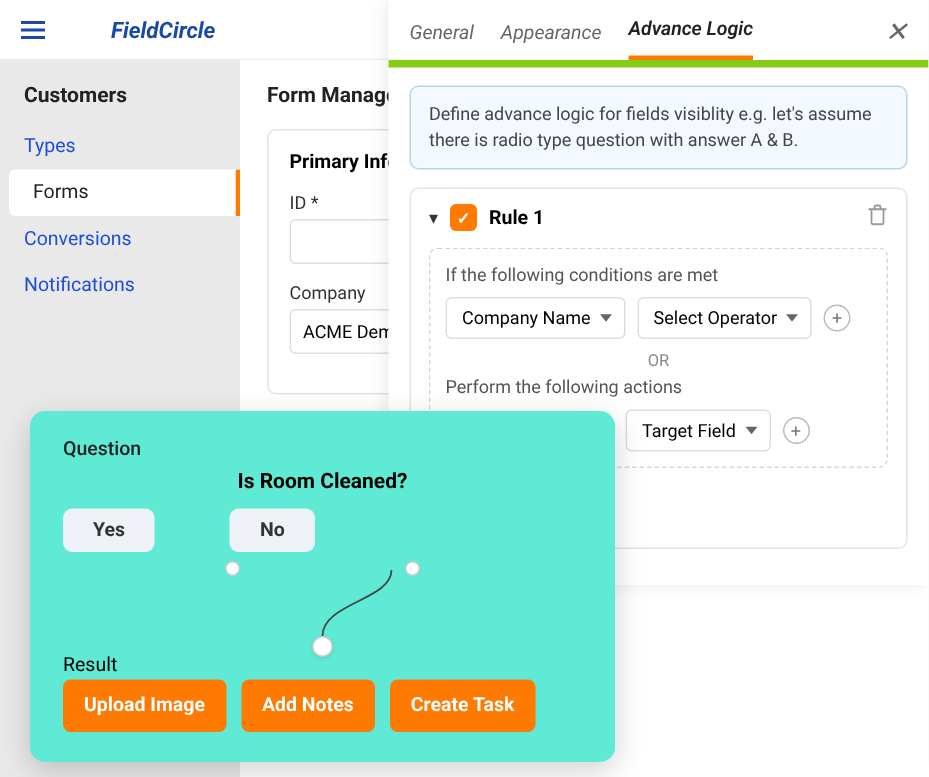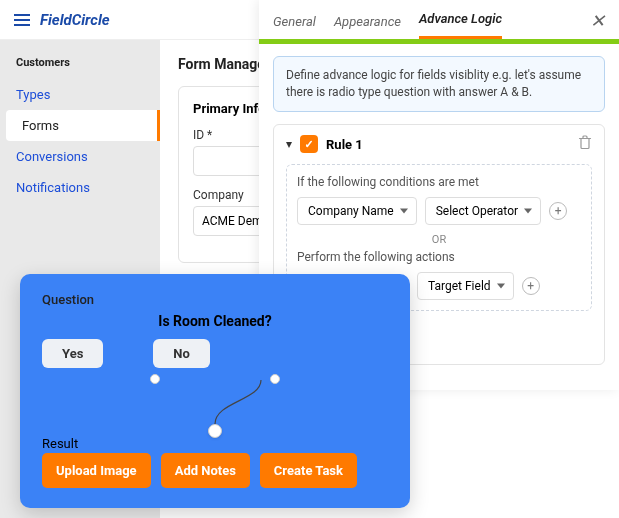--- a/index.html
+++ b/index.html
@@ -1,26 +1,26 @@
 <!DOCTYPE html>
 <html><head>
 <meta charset="utf-8">
 <style>
   * { box-sizing: border-box; margin: 0; padding: 0; font-family: -apple-system, BlinkMacSystemFont, "Segoe UI", Roboto, sans-serif; }
   body { width: 619px; height: 518px; background: #f5f5f5; position: relative; overflow: hidden; }
 
   .topbar { height: 40px; background: #fff; display: flex; align-items: center; padding: 0 14px; gap: 10px; border-bottom: 1px solid #eee; }
   .hamburger { display: flex; flex-direction: column; gap: 3px; cursor: pointer; }
   .hamburger span { width: 16px; height: 2px; background: #1a4aa8; display: block; }
-  .logo { font-weight: 700; font-size: 15px; color: #1a4aa8; font-style: italic; }
+  .logo { font-weight: 700; font-size: 15px; color: #1a4aa8; font-style: italic; margin-left: 34px; }
 
   .main-area { display: flex; height: calc(100% - 40px); }
 
   .sidebar { width: 160px; background: #e9e9e9; padding-top: 16px; }
-  .sidebar-title { font-weight: 700; font-size: 11px; color: #222; padding: 0 16px 10px; }
+  .sidebar-title { font-weight: 700; font-size: 14px; color: #222; padding: 0 16px 10px; }
   .sidebar-item { font-size: 13px; color: #1d4ed8; padding: 8px 16px; cursor: pointer; }
   .sidebar-item.active { background: #fff; color: #222; border-right: 3px solid #ff7a00; margin-left: 6px; border-radius: 4px 0 0 4px; }
 
   .content { flex: 1; background: #fff; padding: 16px 18px; position: relative; }
   .content-title { font-weight: 700; font-size: 14px; color: #222; margin-bottom: 14px; }
   .section-box { border: 1px solid #e2e2e2; border-radius: 6px; padding: 14px; }
   .section-title { font-weight: 700; font-size: 13px; margin-bottom: 12px; }
   .field-label { font-size: 12px; color: #333; margin-bottom: 4px; display: block; }
   .field-input { width: 100%; border: 1px solid #ddd; border-radius: 4px; padding: 6px 8px; font-size: 12px; margin-bottom: 12px; background: #fff; height: 30px; }
 
@@ -42,21 +42,21 @@
   .cond-title { font-size: 12px; color: #555; margin-bottom: 8px; }
   .dropdown-row { display: flex; gap: 8px; align-items: center; margin-bottom: 8px; }
   .dropdown { border: 1px solid #ddd; border-radius: 4px; padding: 6px 22px 6px 10px; font-size: 12px; background: #fff; position: relative; cursor: pointer; white-space: nowrap; text-align: center; }
   .dropdown::after { content: ""; position: absolute; right: 8px; top: 50%; width: 0; height: 0; border-left: 4px solid transparent; border-right: 4px solid transparent; border-top: 5px solid #666; transform: translateY(-50%); }
   .plus-circle { width: 18px; height: 18px; border: 1px solid #bbb; border-radius: 50%; display: flex; align-items: center; justify-content: center; font-size: 12px; color: #777; cursor: pointer; flex-shrink: 0; }
   .or-text { text-align: center; font-size: 11px; color: #888; margin: 4px 0; }
   .action-row { display: flex; align-items: center; gap: 8px; margin-top: 6px; padding-left: 120px; }
   .add-rule-btn { background: #ff7a00; color: #fff; border: none; border-radius: 5px; padding: 8px 16px; font-size: 13px; font-weight: 600; cursor: pointer; margin-top: 12px; }
 
   
-  .float-card { position: absolute; left: 20px; bottom: 10px; width: 390px; background: #3b82f6; border-radius: 10px; box-shadow: 0 6px 20px rgba(0,0,0,.18); padding: 18px 22px 20px; z-index: 30; }
+  .float-card { position: absolute; left: 20px; bottom: 10px; width: 390px; background: #5eead4; border-radius: 10px; box-shadow: 0 6px 20px rgba(0,0,0,.18); padding: 18px 22px 20px; z-index: 30; }
   .fc-label { font-size: 13px; color: #222; font-weight: 500; margin-bottom: 6px; }
   .fc-question { text-align: center; font-weight: 700; font-size: 14px; margin-bottom: 10px; }
   .yn-row { display: flex; gap: 50px; margin-bottom: 6px; }
   .yn-btn { background: #eef1f5; border-radius: 6px; padding: 7px 20px; font-size: 13px; font-weight: 700; color: #333; cursor: pointer; }
   .dots-row { display: flex; justify-content: center; gap: 110px; margin-bottom: 2px; }
   .dot { width: 10px; height: 10px; border: 1px solid #ccc; border-radius: 50%; background: #fff; }
   .connector { position: relative; height: 50px; width: 100%; }
   .connector svg { position: absolute; left: 50%; transform: translateX(-12px); top: -6px; }
   .mid-dot { position: absolute; left: 50%; top: 38px; transform: translateX(-50%); width: 14px; height: 14px; border: 1px solid #ccc; border-radius: 50%; background: #fff; box-shadow: 0 1px 3px rgba(0,0,0,.1); }
   .result-label { font-size: 13px; font-weight: 400; margin-bottom: 2px; }

